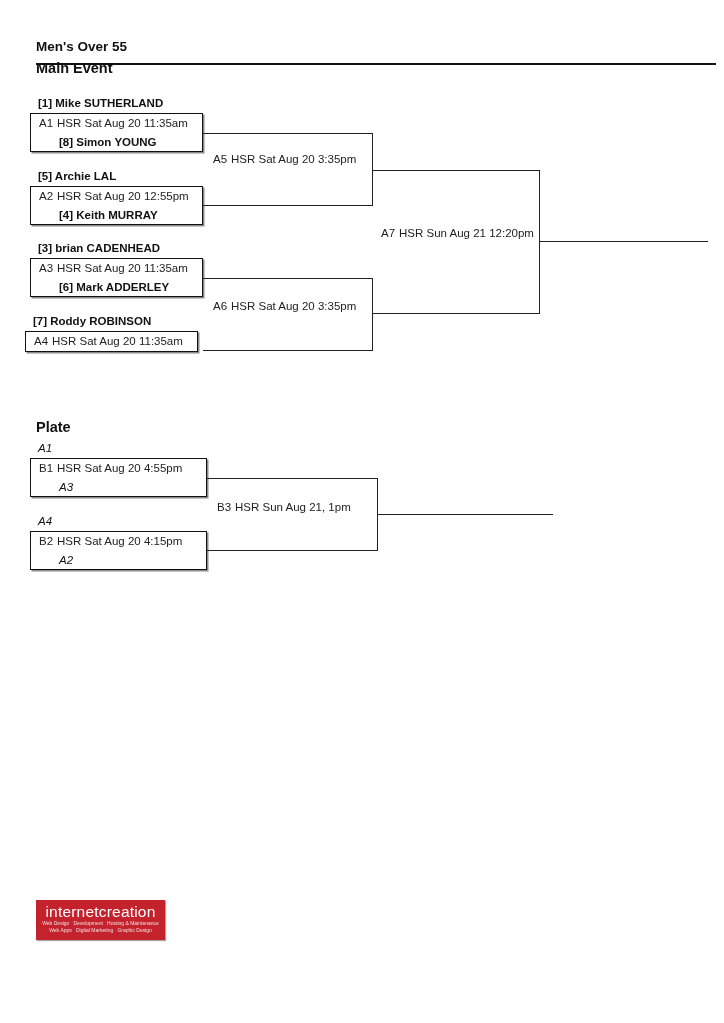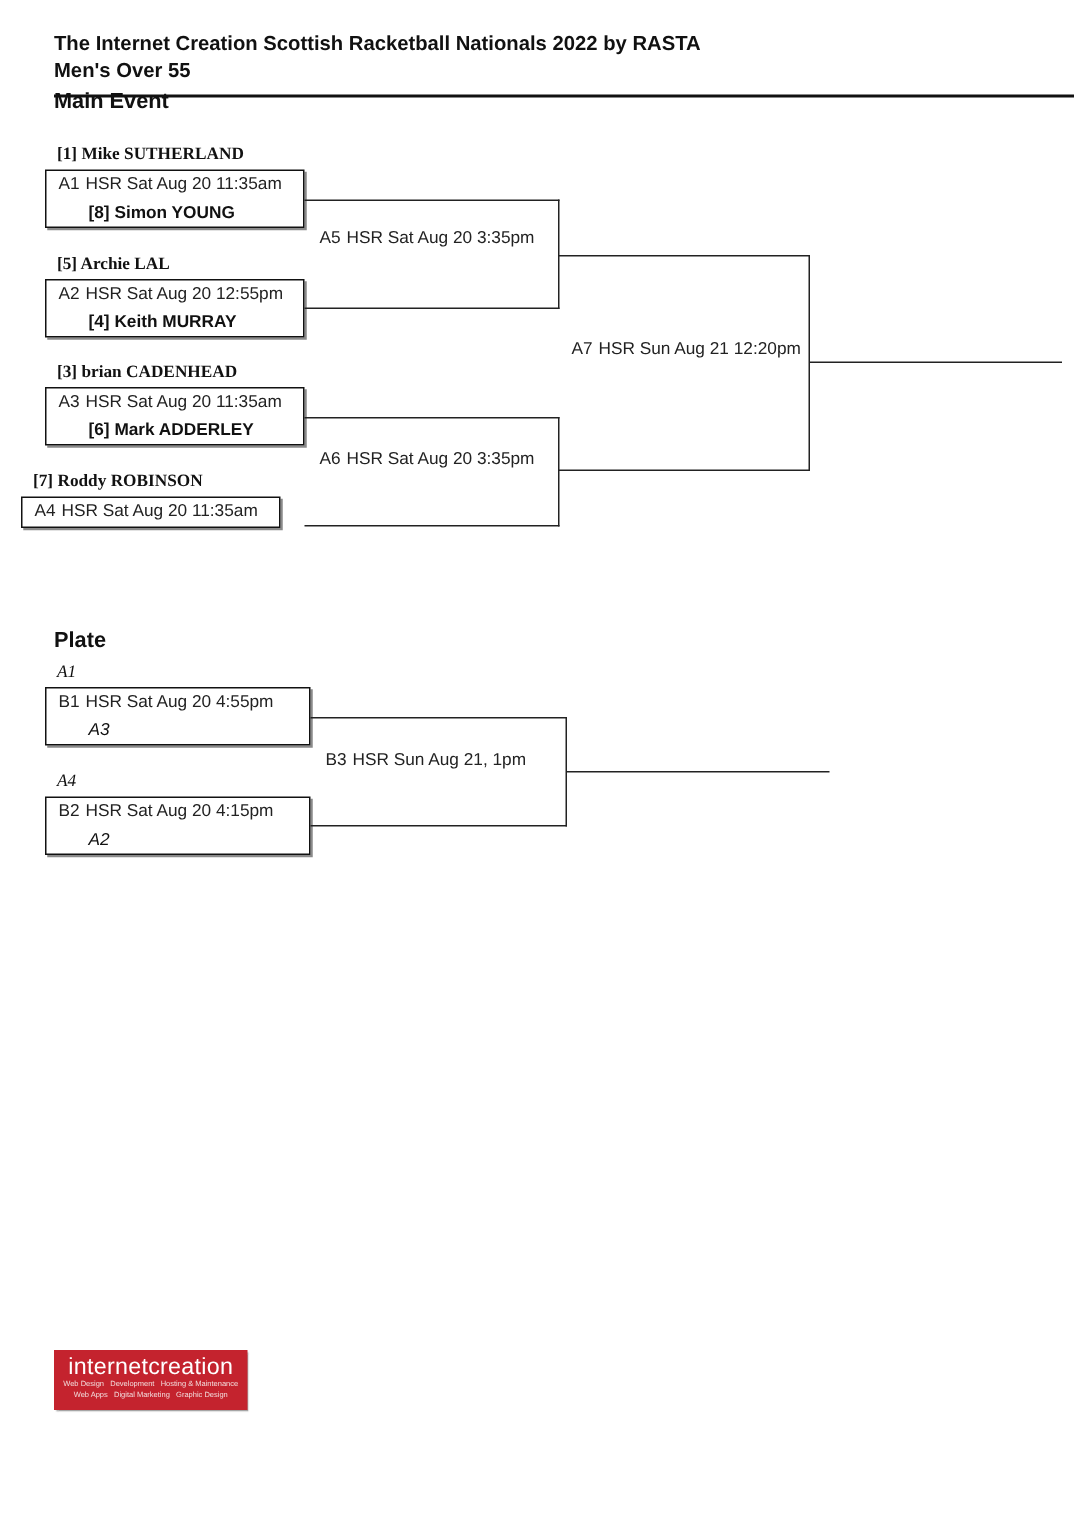--- a/index.html
+++ b/index.html
@@ -27,21 +27,21 @@
     left:36px; top:63px; width:680px; height:0;
     border-top:2px solid #111;
   }
   .section-h {
     font-size:14.5px; font-weight:bold; line-height:17px;
   }
   
   .match { position:absolute; font-size:11.5px; }
   .mname {
     height:19px; line-height:19px;
-    padding-left:8px; font-weight:bold; white-space:pre;font-family:Liberation Serif, serif;
+    padding-left:8px; font-weight:bold; white-space:pre;
   }
   .mbox {
     border:1px solid #111;
     box-shadow:1.5px 1.5px 0 #8a8a8a;
     background:#fff;
   }
   .mrow { height:19px; line-height:19px; display:flex; }
   .mcode { flex:none; width:26px; padding-left:8px; color:#222; }
   .mtime { color:#222; white-space:pre; }
   .mname2 {
@@ -75,21 +75,20 @@
   }
   .logo-tag {
     font-size:5px; line-height:7px; white-space:pre; color:#f2dcdc;
   }
 </style>
 </head>
 <body>
 
 <div class="page">
 
-  <div class="abs doc-title">The Internet Creation Scottish Racketball Nationals 2022 by RASTA</div>
   <div class="abs doc-subtitle">Men's Over 55</div>
   <div class="abs top-rule"></div>
 
   <div class="abs section-h" style="left:36px;top:60px">Main Event</div>
 
   <div class="match" style="left:30px;top:94px;width:173px">
     <div class="mname">[1] Mike SUTHERLAND</div>
     <div class="mbox">
       <div class="mrow">
         <span class="mcode">A1</span>
@@ -114,21 +113,21 @@
     <div class="mname">[3] brian CADENHEAD</div>
     <div class="mbox">
       <div class="mrow">
         <span class="mcode">A3</span>
         <span class="mtime">HSR Sat Aug 20 11:35am</span>
       </div>
       <div class="mname2">[6] Mark ADDERLEY</div>
     </div>
   </div>
 
-  <div class="match" style="left:14px;top:312px;width:173px">
+  <div class="match" style="left:25px;top:312px;width:173px">
     <div class="mname">[7] Roddy ROBINSON</div>
     <div class="mbox">
       <div class="mrow">
         <span class="mcode">A4</span>
         <span class="mtime">HSR Sat Aug 20 11:35am</span>
       </div>
     </div>
   </div>
 
   <div class="rect" style="left:203px;top:133px;width:170px;height:73px"></div>

